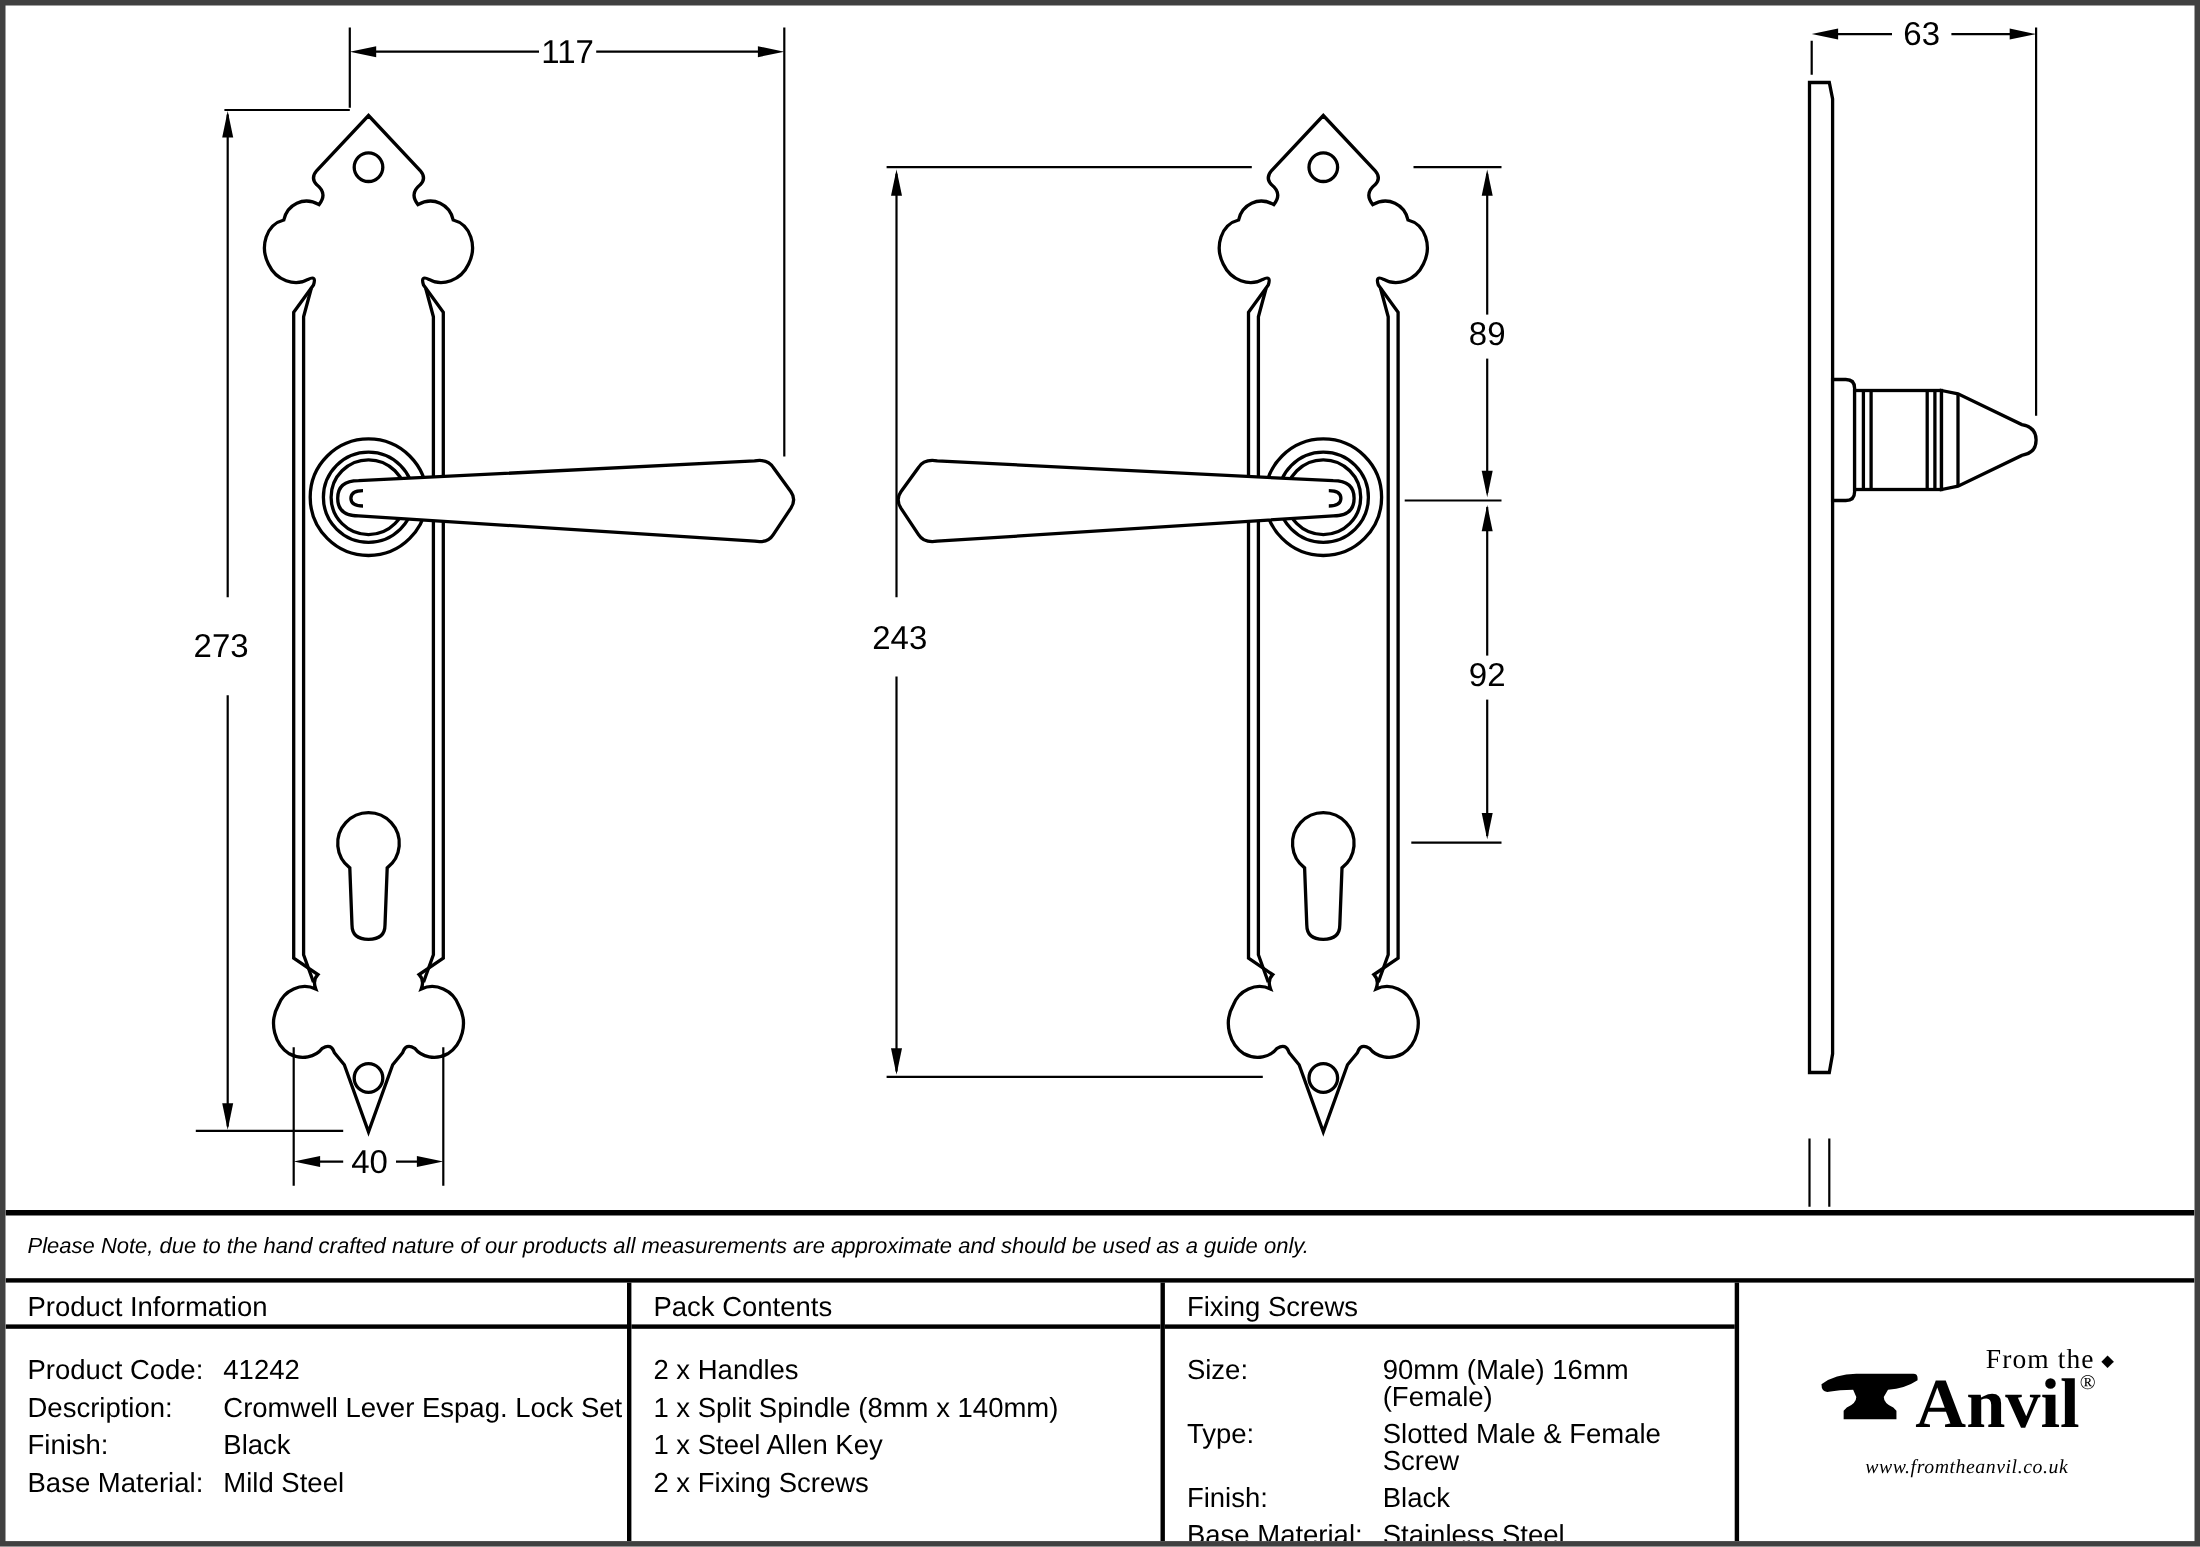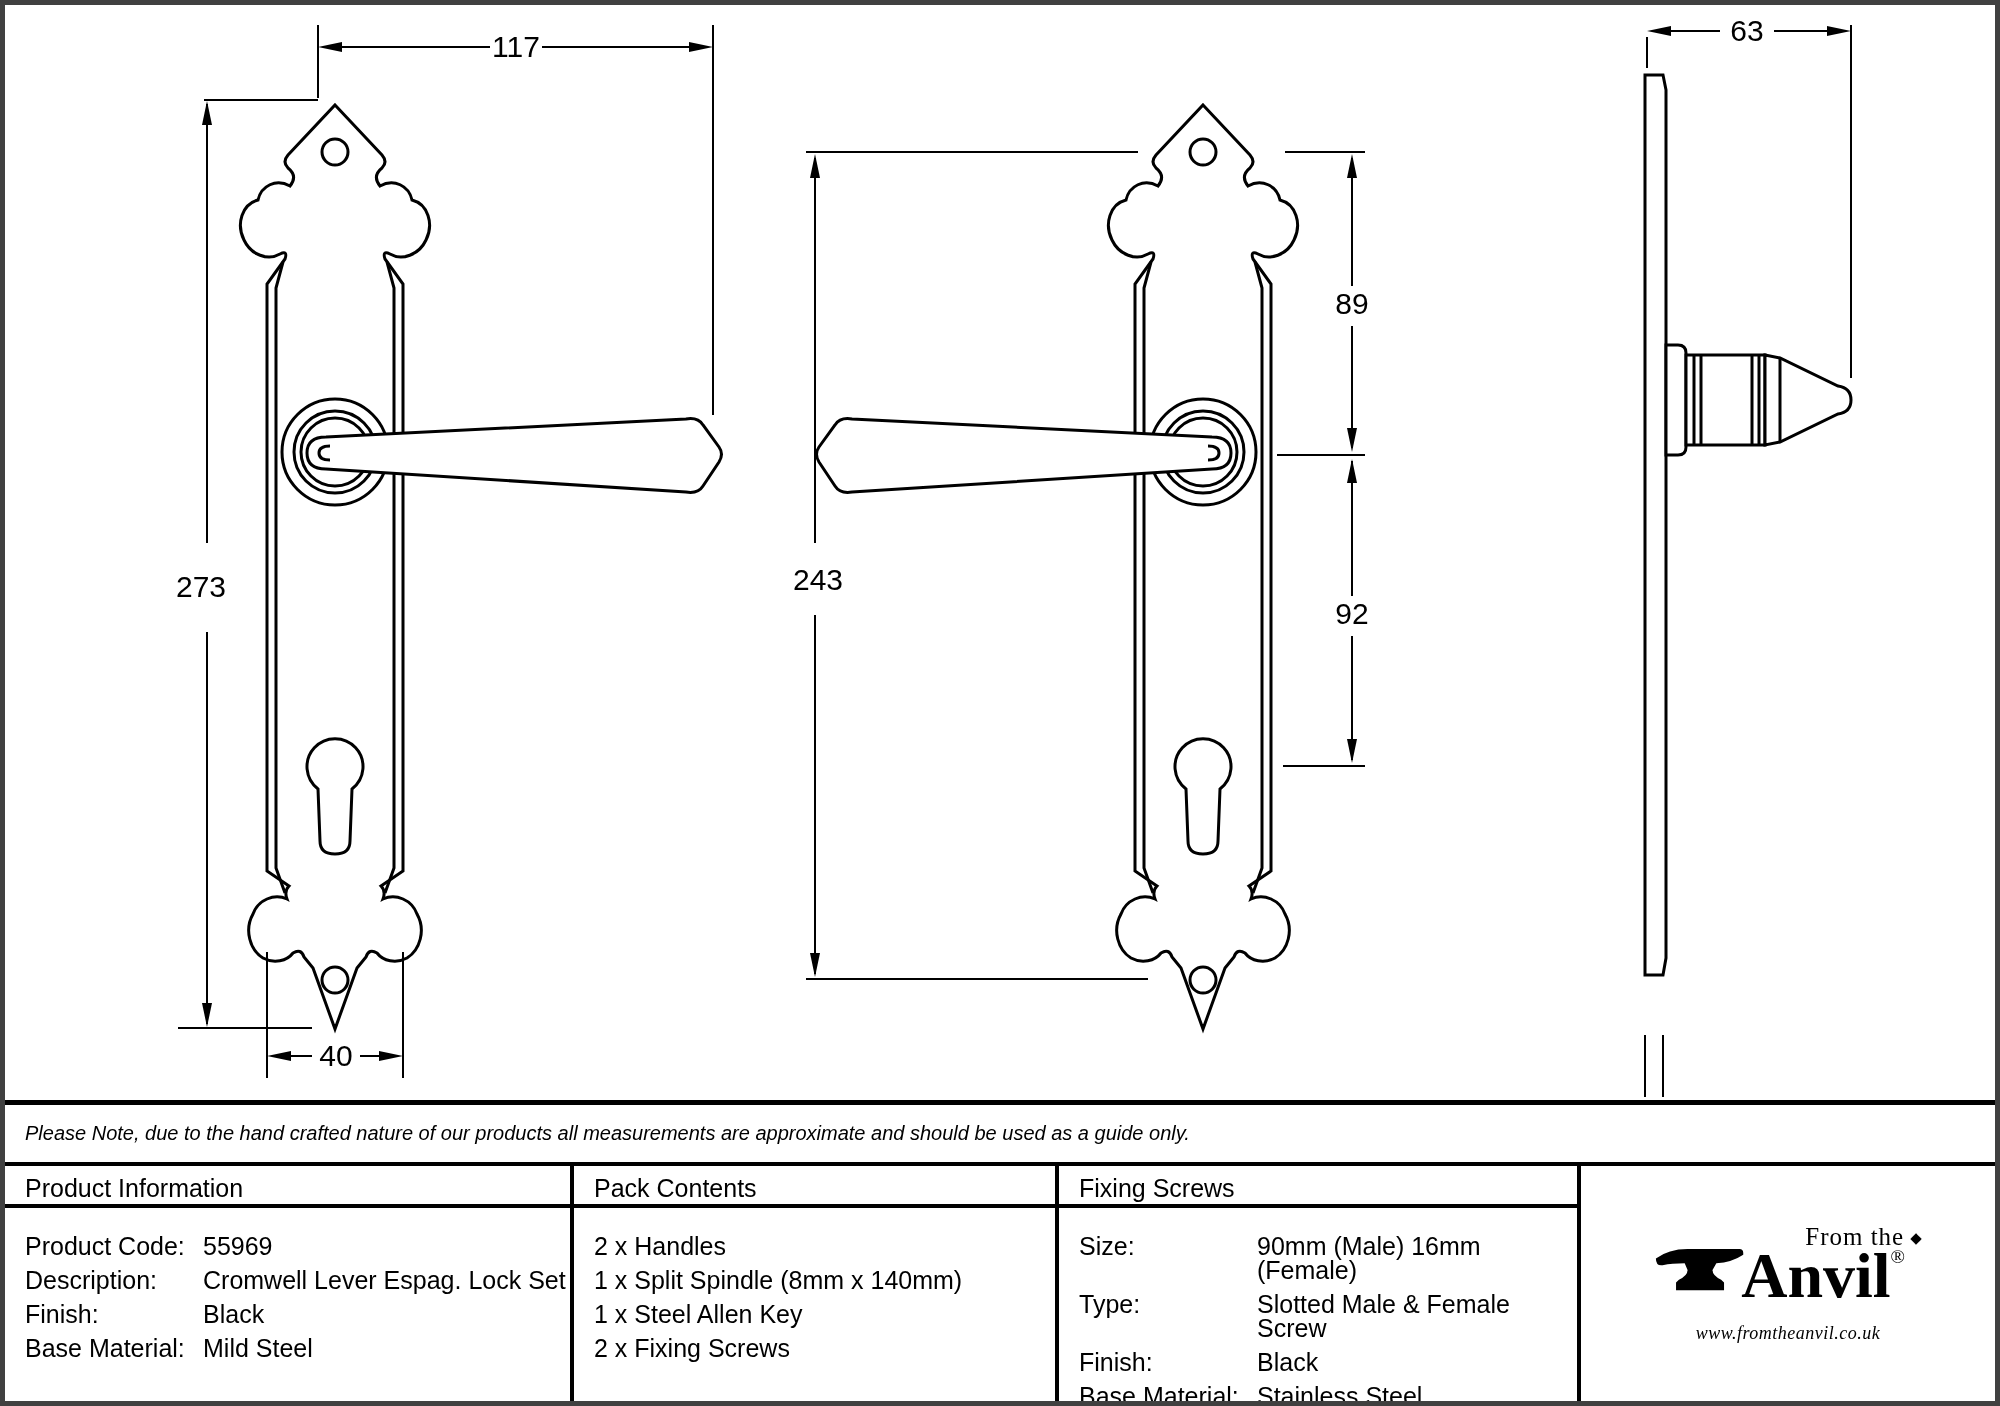--- a/index.html
+++ b/index.html
@@ -190,21 +190,21 @@
     <span>Please Note, due to the hand crafted nature of our products all measurements are approximate and should be used as a guide only.</span>
   </div>
 
   <div class="bottom">
 
     <div class="col col-1">
       <div class="col-head">Product Information</div>
       <div class="col-body">
         <div class="lv">
           <span class="lab">Product Code:</span>
-          <span class="val">55969</span>
+          <span class="val">41242</span>
         </div>
         <div class="lv">
           <span class="lab">Description:</span>
           <span class="val">Cromwell Lever Espag. Lock Set</span>
         </div>
         <div class="lv">
           <span class="lab">Finish:</span>
           <span class="val">Black</span>
         </div>
         <div class="lv">

